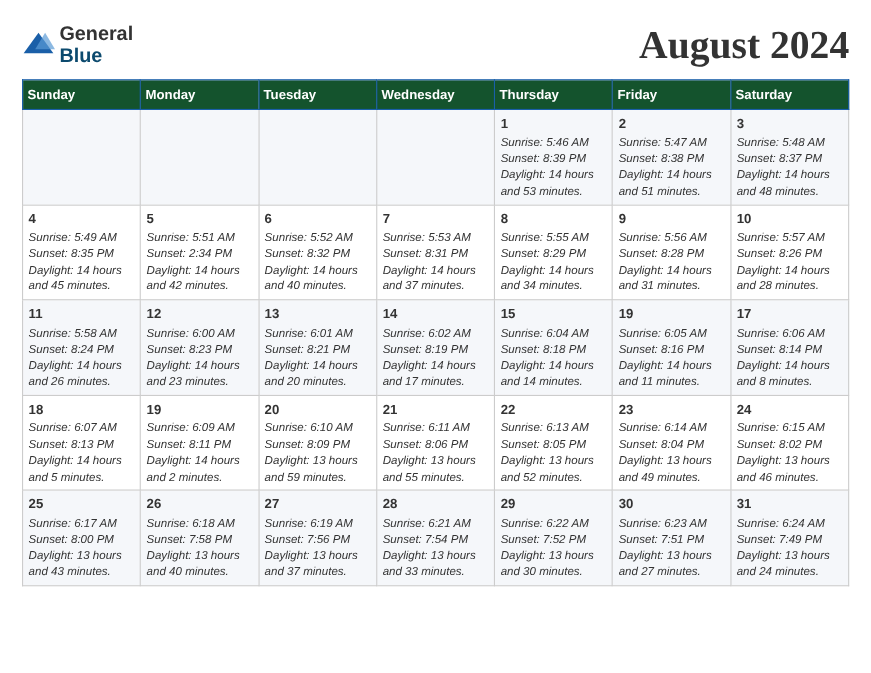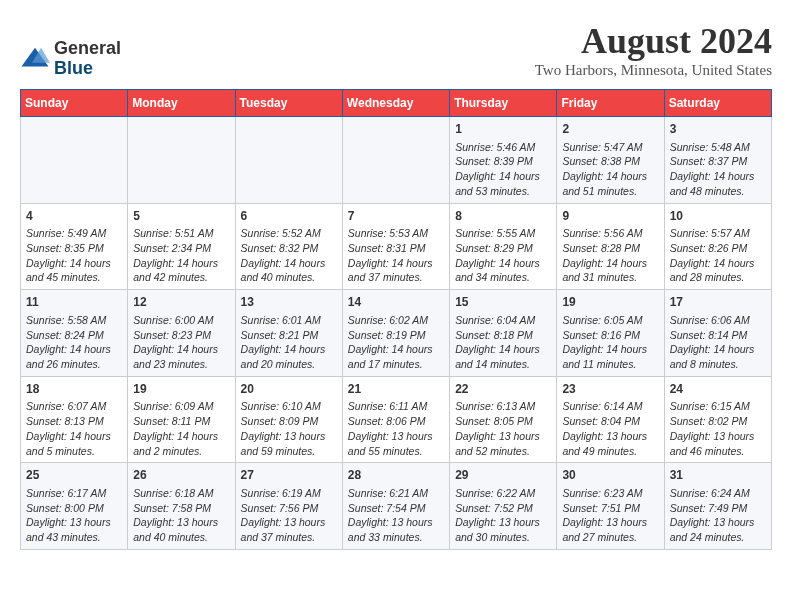--- a/index.html
+++ b/index.html
@@ -5,21 +5,21 @@
     * { box-sizing: border-box; margin: 0; padding: 0; }
     body {
       font-family: Arial, sans-serif;
       background: #fff;
       width: 792px;
       min-height: 612px;
       padding: 20px;
     }
     .header-area {
       display: flex;
-      align-items: flex-end;
+      align-items: center;
       justify-content: space-between;
       margin-bottom: 10px;
     }
     .logo {
       display: flex;
       align-items: center;
       gap: 4px;
     }
     .logo-text {
       font-size: 18px;
@@ -45,21 +45,21 @@
       font-size: 15px;
       color: #555;
     }
     table {
       width: 100%;
       border-collapse: collapse;
       table-layout: fixed;
       font-size: 11px;
     }
     thead tr th {
-      background-color: #ef4444;
+      background-color: #14532d;
       color: #fff;
       padding: 6px 4px;
       text-align: left;
       font-size: 12px;
       border: 1px solid #1a5fa8;
     }
     tbody tr td {
       border: 1px solid #ccc;
       vertical-align: top;
       padding: 4px 5px;
@@ -95,21 +95,20 @@
       <polygon points="20,5 38,30 2,30" fill="#1a5fa8"></polygon>
       <polygon points="28,5 40,25 16,25" fill="#5b9bd5" opacity="0.7"></polygon>
     </svg>
     <div class="logo-text">
       <span class="logo-general">General</span><br>
       <span class="logo-blue">Blue</span>
     </div>
   </div>
   <div class="title-area">
     <div class="main-title">August 2024</div>
-    <div class="subtitle">Two Harbors, Minnesota, United States</div>
   </div>
 </div>
 
 <table>
   <thead>
     <tr>
       <th>Sunday</th>
       <th>Monday</th>
       <th>Tuesday</th>
       <th>Wednesday</th>

